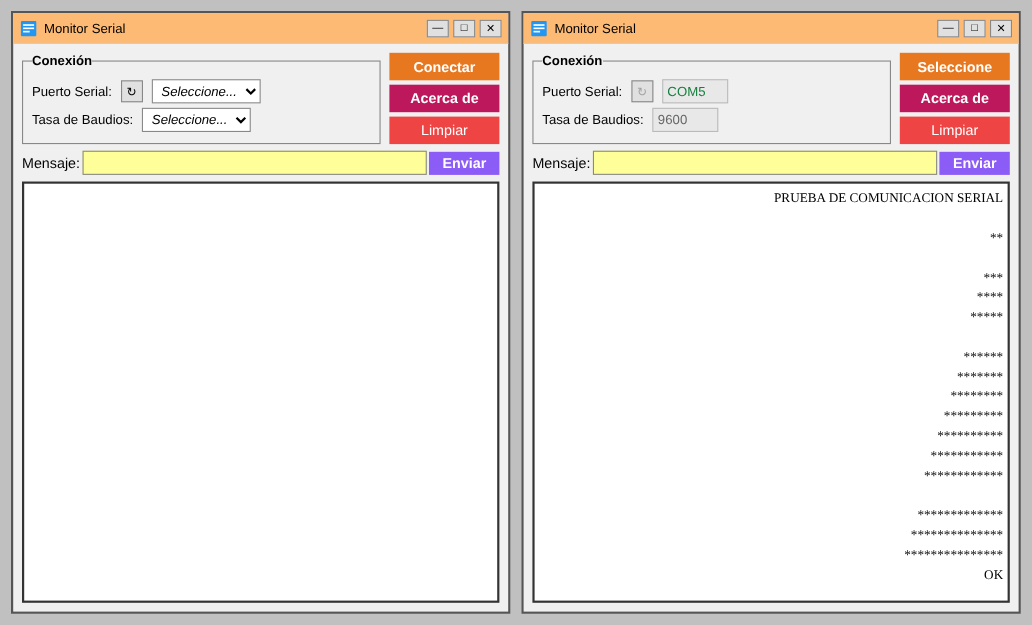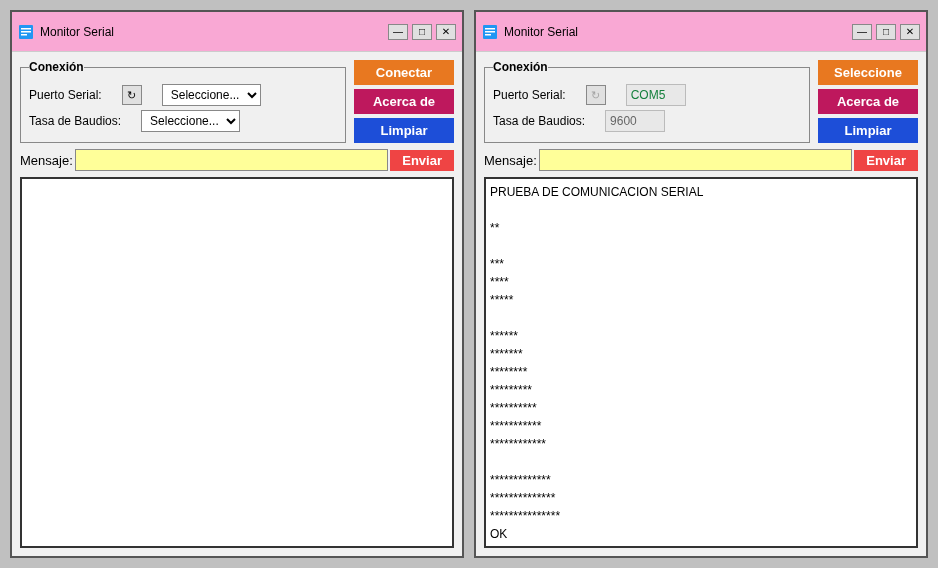--- a/index.html
+++ b/index.html
@@ -18,27 +18,27 @@
     .window {
       background: #f0f0f0;
       border: 2px solid #555;
       flex: 1;
       display: flex;
       flex-direction: column;
       min-width: 0;
     }
 
     .title-bar {
-      background: #f9a8d4;
+      background: #fdba74;
       border-bottom: 1px solid #ccc;
       display: flex;
       align-items: center;
       justify-content: space-between;
       padding: 4px 6px;
-      height: 40px;
+      height: 28px;
     }
 
     .title-bar-left {
       display: flex;
       align-items: center;
       gap: 6px;
     }
 
     .title-bar-icon {
       width: 16px;
@@ -91,21 +91,21 @@
 
     .connection-legend {
       font-size: 12px;
       font-weight: bold;
       margin-bottom: 4px;
     }
 
     .connection-row {
       display: flex;
       align-items: center;
-      gap: 20px;
+      gap: 8px;
       margin-bottom: 4px;
     }
 
     .connection-label {
       font-size: 12px;
       white-space: nowrap;
     }
 
     .refresh-btn {
       width: 20px;
@@ -118,20 +118,21 @@
       justify-content: center;
       font-size: 11px;
     }
 
     .combo-select {
       border: 1px solid #888;
       background: white;
       padding: 1px 4px;
       font-size: 12px;
       height: 22px;
+      font-style: italic;
     }
 
     .combo-select:disabled {
       background: #e8e8e8;
       color: #666;
     }
 
     .buttons-group {
       display: flex;
       flex-direction: column;
@@ -166,26 +167,26 @@
       color: white;
       border: none;
       padding: 5px 16px;
       font-size: 13px;
       font-weight: bold;
       cursor: pointer;
       min-width: 100px;
     }
 
     .btn-limpiar {
-      background: #1d4ed8;
+      background: #ef4444;
       color: white;
       border: none;
       padding: 5px 24px;
       font-size: 13px;
-      font-weight: bold;
+      font-weight: normal;
       cursor: pointer;
       min-width: 100px;
     }
 
     .mensaje-row {
       display: flex;
       align-items: center;
       gap: 2px;
     }
 
@@ -197,40 +198,41 @@
     .mensaje-input {
       flex: 1;
       height: 22px;
       border: 1px solid #888;
       background: #ffff99;
       padding: 2px 4px;
       font-size: 12px;
     }
 
     .btn-enviar {
-      background: #ef4444;
+      background: #8b5cf6;
       color: white;
       border: none;
       padding: 3px 12px;
       font-size: 13px;
       font-weight: bold;
       cursor: pointer;
     }
 
     .output-area {
       flex: 1;
       border: 2px solid #333;
       background: white;
       padding: 4px;
       overflow-y: auto;
-      font-family: Liberation Sans, sans-serif;
+      font-family: Liberation Serif, serif;
       font-size: 12px;
       line-height: 1.5;
       white-space: pre-wrap;
       min-height: 0;
+      text-align: right;
     }
 
     .port-value {
       font-size: 12px;
       padding: 1px 4px;
       border: 1px solid #bbb;
       background: #e8e8e8;
       color: #15803d;
       min-width: 60px;
       height: 22px;

